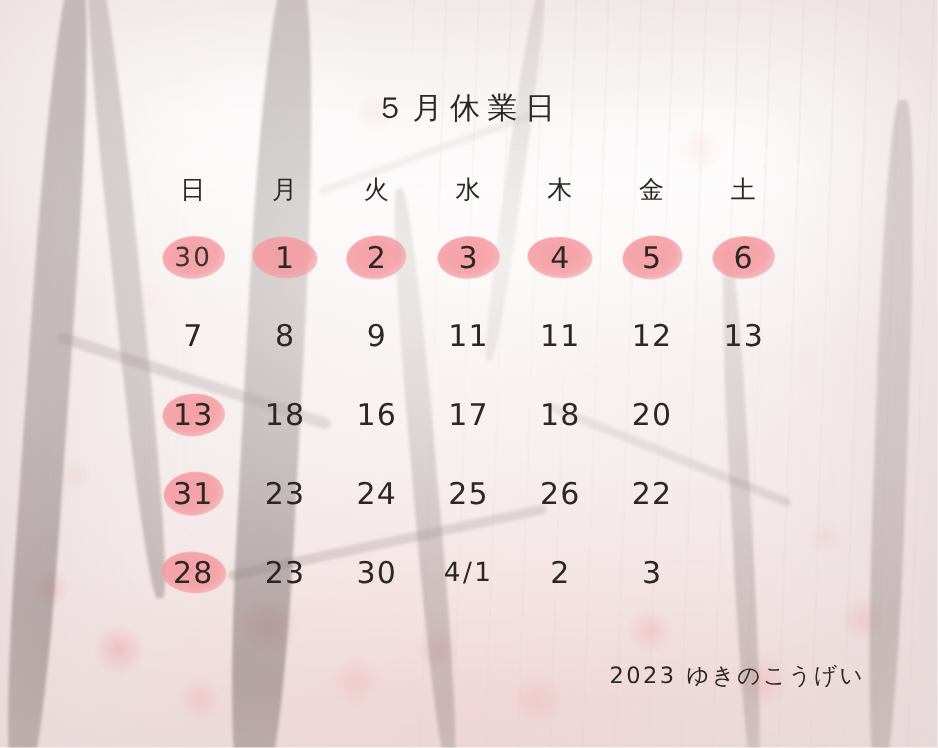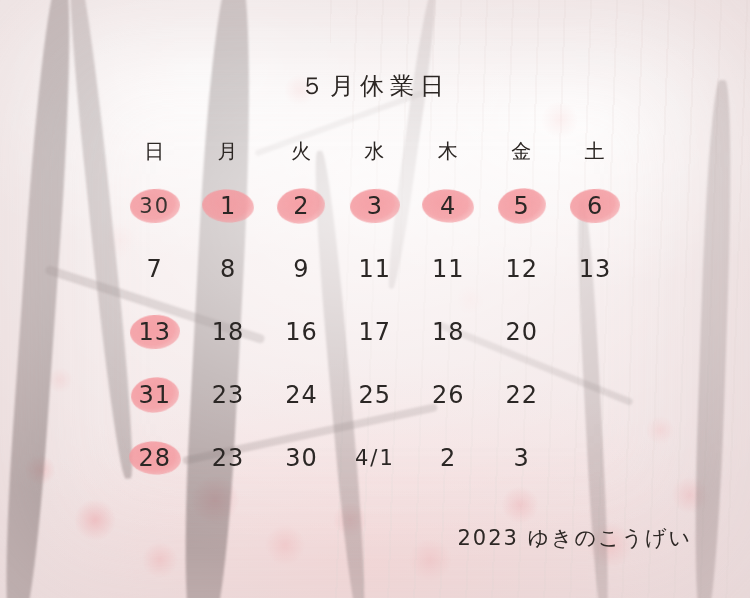--- a/index.html
+++ b/index.html
@@ -162,21 +162,21 @@
     background: radial-gradient(ellipse at 45% 42%, rgba(244,154,160,0.92) 0%, rgba(244,154,160,0.85) 55%, rgba(244,154,160,0.55) 80%, rgba(244,154,160,0.12) 100%);
     filter: blur(0.4px);
   }
   .mark.m2 { transform: translate(-50%, -50%) rotate(4deg); width: 52px; height: 33px; }
   .mark.m3 { transform: translate(-50%, -50%) rotate(-6deg); width: 48px; height: 35px; }
 
   .signature {
     position: absolute;
     right: 58px;
     bottom: 46px;
-    font-size: 21px;
+    font-size: 18px;
     letter-spacing: 2px;
     color: #2c2724;
     font-family: "DejaVu Sans", sans-serif;
   }
 </style>
 </head>
 <body>
 
 <div id="canvas">
 

